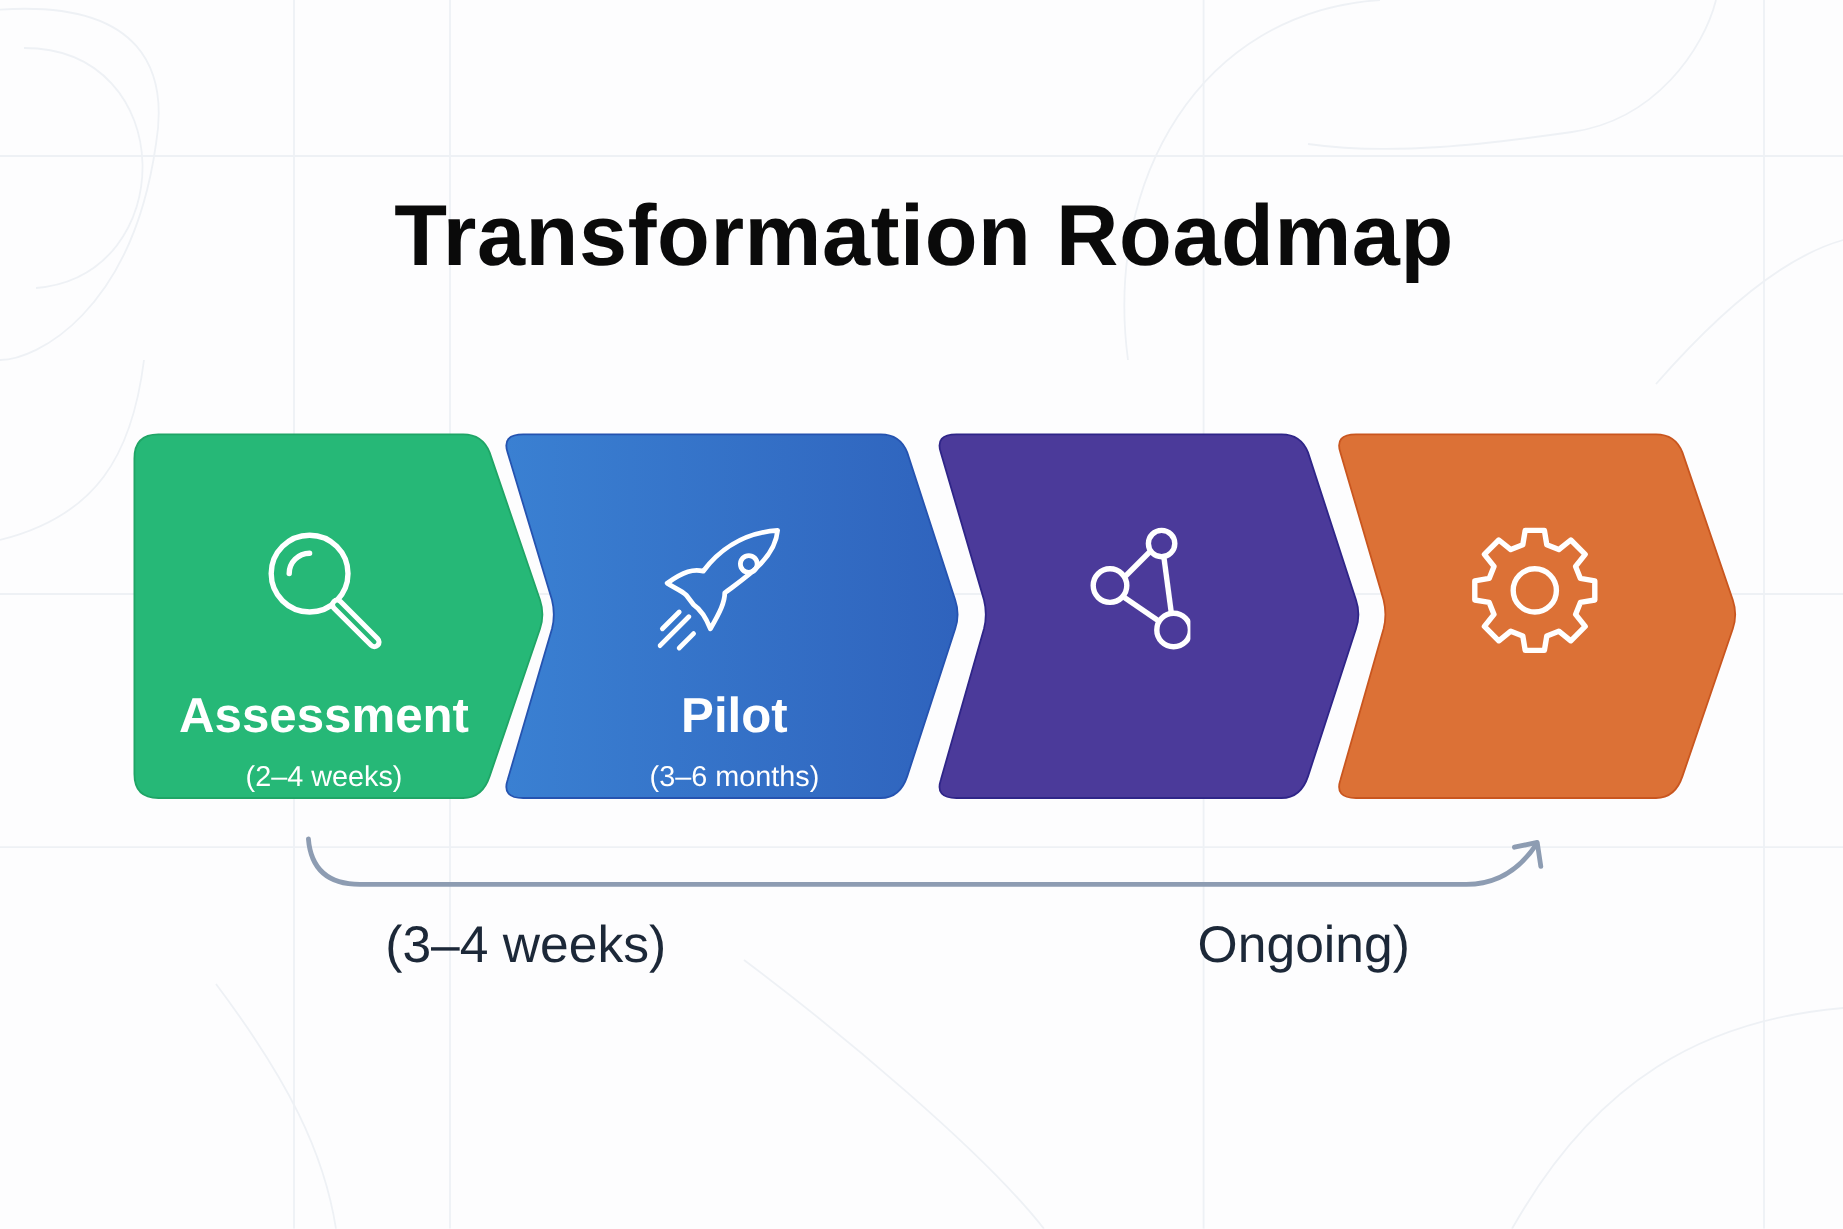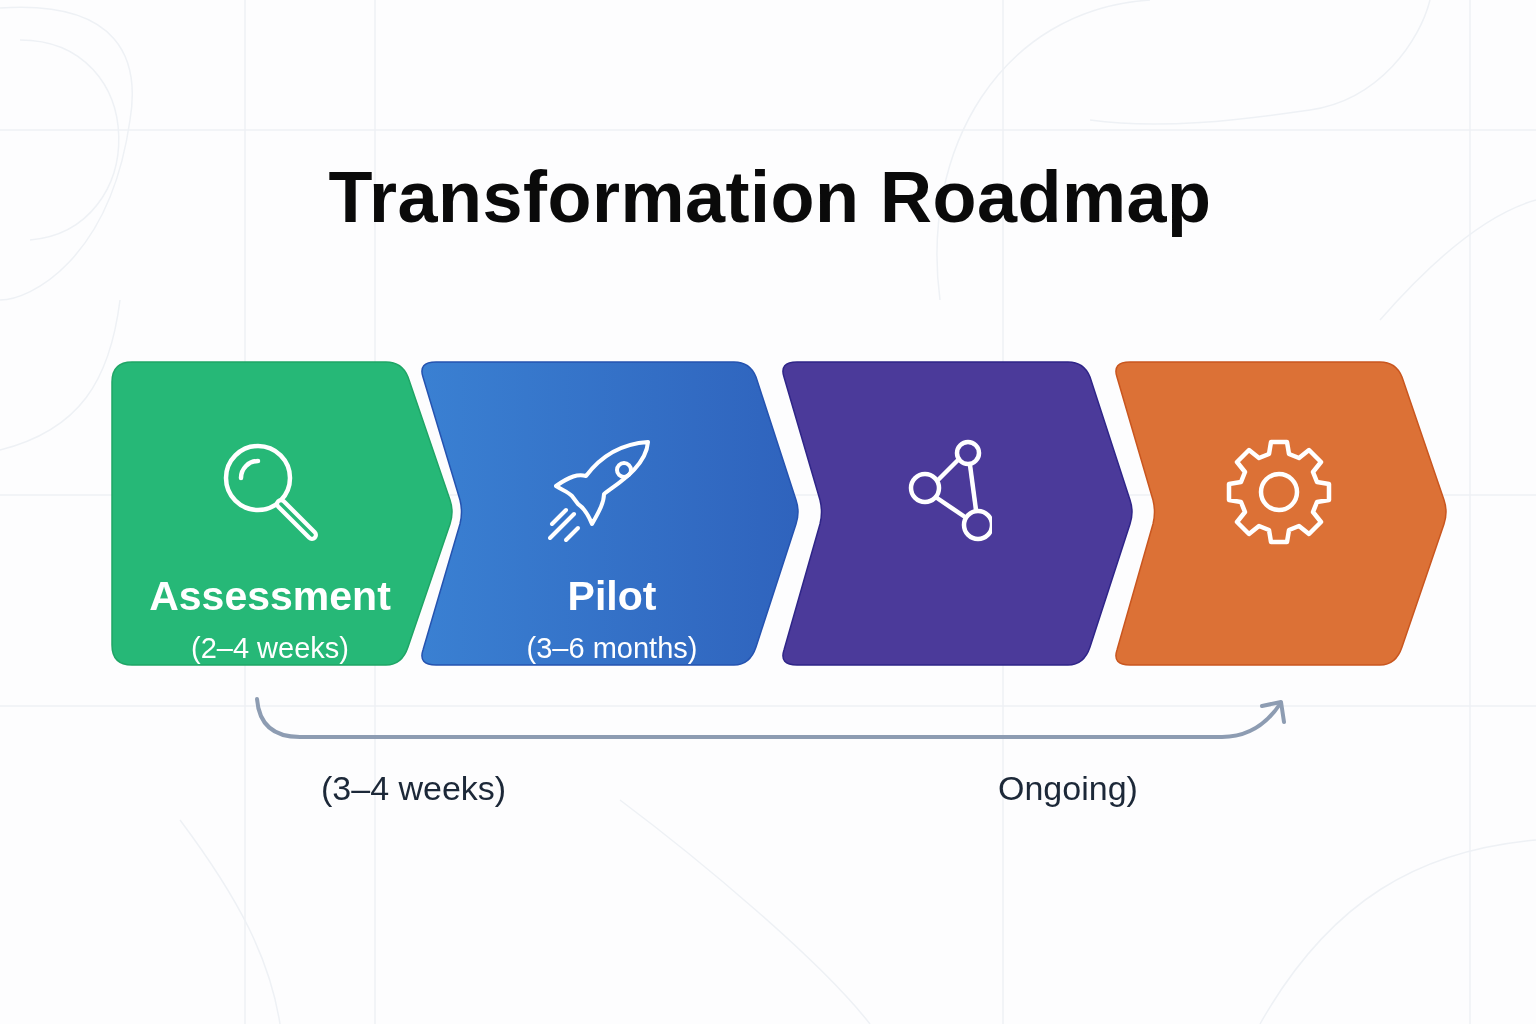--- a/index.html
+++ b/index.html
@@ -58,34 +58,34 @@
       line-height: 46px;
       white-space: nowrap;
     }
     .stage-duration {
       position: absolute;
       left: 0; right: 0;
       text-align: center;
       color: #ffffff;
       font-family: "Liberation Sans", sans-serif;
       font-weight: 400;
-      font-size: 29px;
+      font-size: 24px;
       top: 233px;
       line-height: 34px;
       white-space: nowrap;
     }
     .stage-icon {
       position: absolute;
       top: 38px;
     }
     .timeline-label {
       position: absolute;
       top: 768px;
       font-family: "Liberation Sans", sans-serif;
-      font-size: 34px;
+      font-size: 43px;
       color: #1c2838;
       line-height: 40px;
       white-space: nowrap;
     }
   </style>
 </head>
 <body>
 
 <svg class="bg-layer" viewBox="0 0 1536 1024" width="1536" height="1024">
   <g stroke="#eef1f5" stroke-width="1.5" fill="none">

